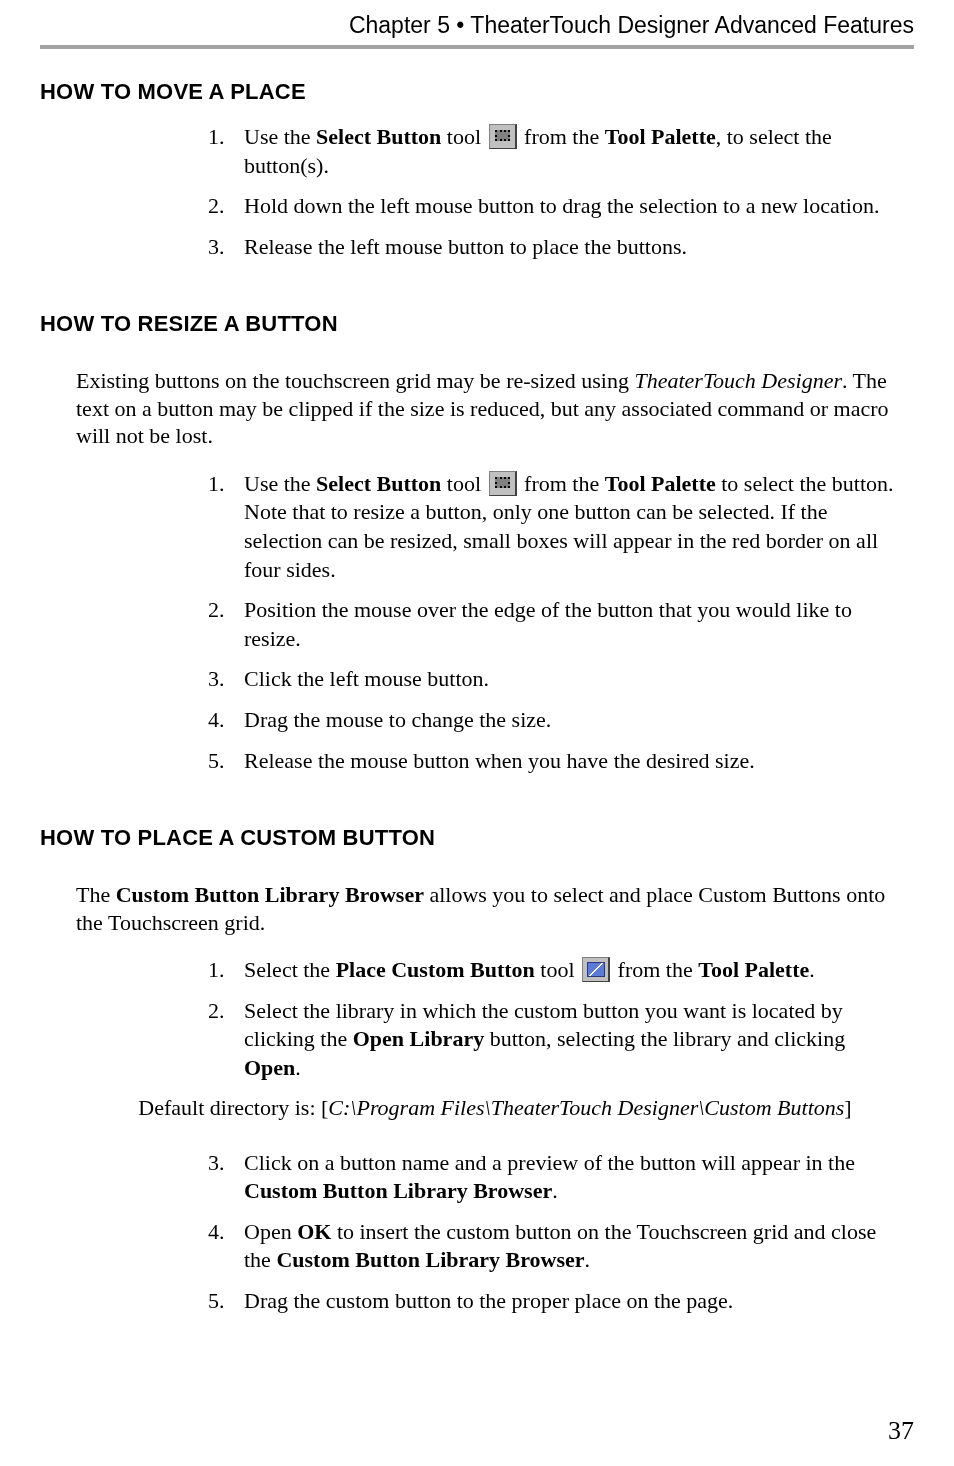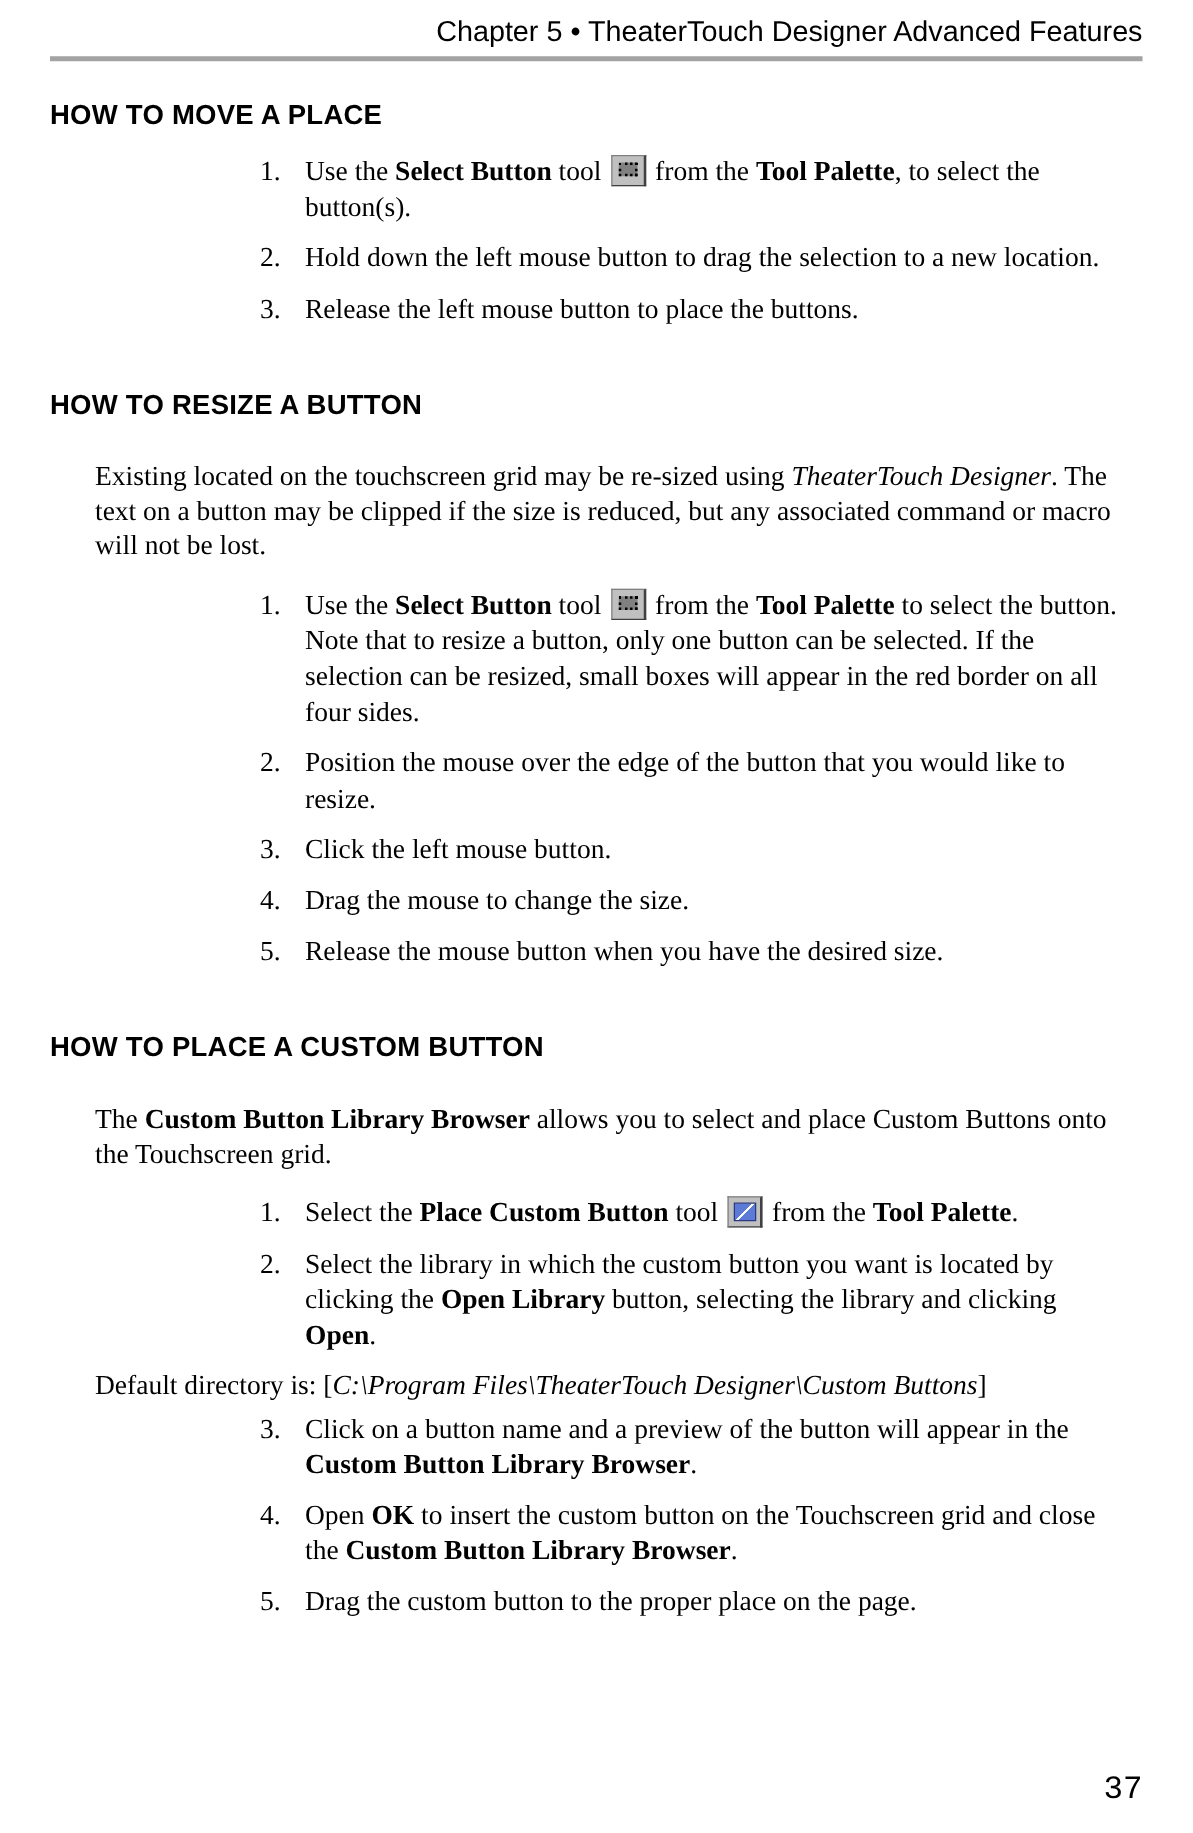--- a/index.html
+++ b/index.html
@@ -69,47 +69,48 @@
     }
     .icon-custom-inner {
       position: absolute;
       left: 4px; top: 4px; width: 18px; height: 15px;
       background: linear-gradient(135deg, #5b7bd6 45%, #fff 45% 55%, #5b7bd6 55%);
       border: 1px solid #2b3a80;
     }
     .default-dir {
       font-family: "Times New Roman", Times, serif;
       font-size: 22px;
-      margin: 12px 0 8px 36px;
+      margin: 12px 0 28px 36px;
+      text-align: center;
     }
     .page-number {
       position: absolute;
       bottom: 20px;
       right: 40px;
       font-size: 26px;
-      font-family: Liberation Mono, monospace;
+      font-family: Liberation Serif, serif;
     }
   </style>
 </head>
 <body>
 
 <div class="header-line">Chapter 5 • TheaterTouch Designer Advanced Features</div>
 
 <div class="section-heading">HOW TO MOVE A PLACE</div>
 <ol class="steps">
   <li>
     <span>Use the </span><span class="bold">Select Button</span><span> tool </span><span class="icon-tool"><span class="icon-select-inner"></span></span><span> from the </span><span class="bold">Tool Palette</span><span>, to select the button(s).</span>
   </li>
   <li>Hold down the left mouse button to drag the selection to a new location.</li>
   <li>Release the left mouse button to place the buttons.</li>
 </ol>
 
 <div class="section-heading sp-before">HOW TO RESIZE A BUTTON</div>
 <p class="intro-para">
-  <span>Existing located on the touchscreen grid may be re-sized using </span><span class="italic">TheaterTouch Designer</span><span>. The text on a button may be clipped if the size is reduced, but any associated command or macro will not be lost.</span>
+  <span>Existing buttons on the touchscreen grid may be re-sized using </span><span class="italic">TheaterTouch Designer</span><span>. The text on a button may be clipped if the size is reduced, but any associated command or macro will not be lost.</span>
 </p>
 <ol class="steps">
   <li>
     <span>Use the </span><span class="bold">Select Button</span><span> tool </span><span class="icon-tool"><span class="icon-select-inner"></span></span><span> from the </span><span class="bold">Tool Palette</span><span> to select the button. Note that to resize a button, only one button can be selected.  If the selection can be resized, small boxes will appear in the red border on all four sides.</span>
   </li>
   <li>Position the mouse over the edge of the button that you would like to resize.</li>
   <li>Click the left mouse button.</li>
   <li>Drag the mouse to change the size.</li>
   <li>Release the mouse button when you have the desired size.</li>
 </ol>

